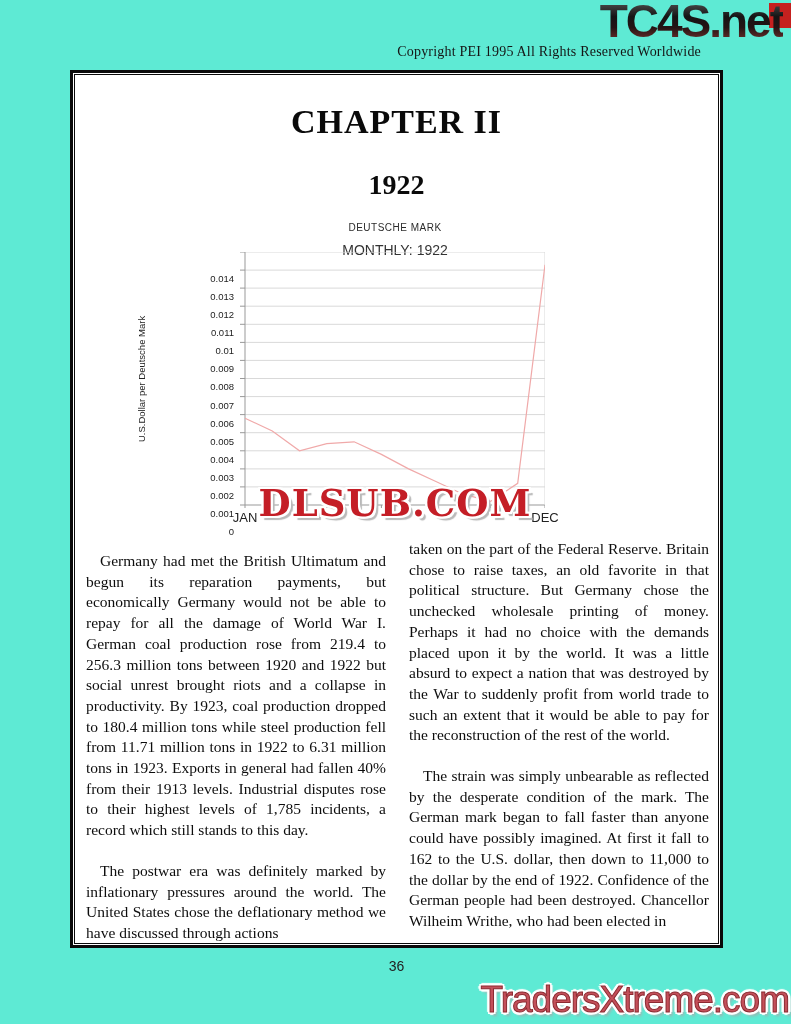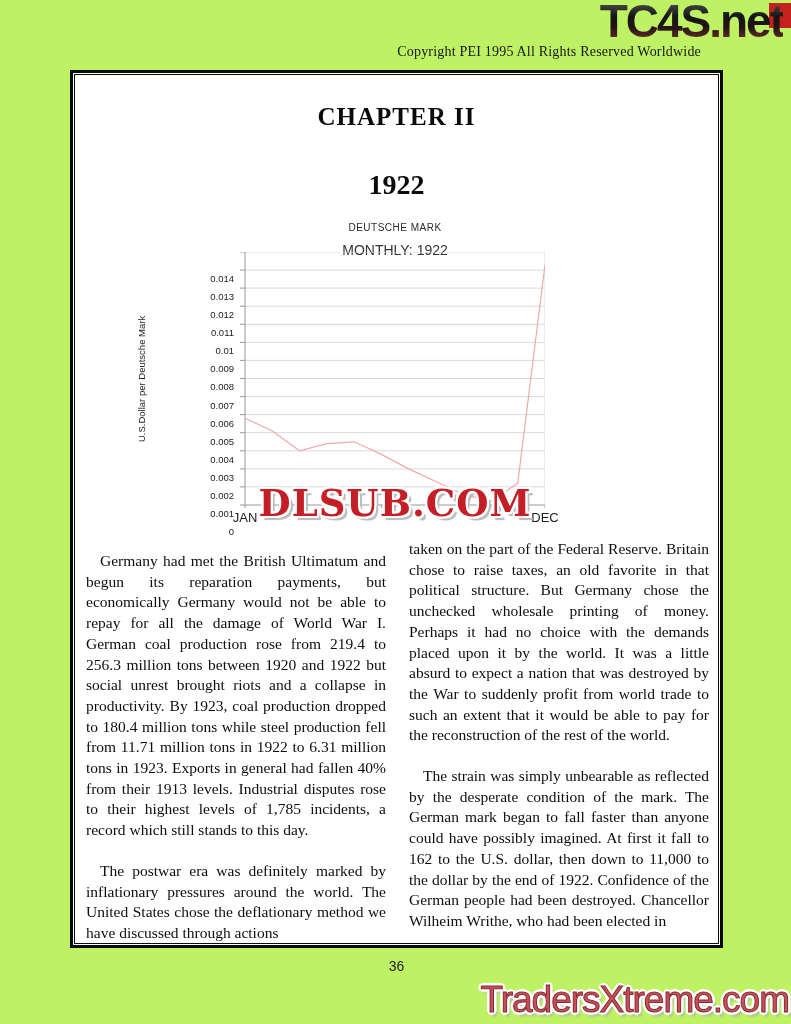--- a/index.html
+++ b/index.html
@@ -1,19 +1,19 @@
 <!DOCTYPE html>
 <html><head>
 <meta charset="utf-8">
 <style>
   html,body{margin:0;padding:0;background:#e8e8e8;}
   #canvas{
     position:relative;
     width:791px;height:1024px;
-    background:#bef264;
+    background:#5eead4;
     overflow:hidden;
     font-family:"Liberation Serif", serif;
     color:#111;
   }
   
   .tc4s{
     position:absolute; top:-6px; right:8px; z-index:2;
     font-family:"Liberation Sans", sans-serif;
     font-weight:bold; font-size:46px; letter-spacing:-2px;
     color:#2a2023;
@@ -42,21 +42,21 @@
     border:3px solid #0a0a0a;
     background:#fff;
   }
   .page-frame::after{
     content:""; position:absolute; inset:1px;
     border:1px solid #0a0a0a;
     pointer-events:none;
   }
   .chapter-title{
     position:absolute; left:70px; width:653px; top:103px;
-    text-align:center; font-weight:bold; font-size:25px;
+    text-align:center; font-weight:bold; font-size:34px;
     letter-spacing:1px; color:#0a0a0a;
   }
   .year-title{
     position:absolute; left:70px; width:653px; top:169px;
     text-align:center; font-weight:bold; font-size:28px; color:#0a0a0a;
   }
   
   .chart-title{
     position:absolute; left:245px; width:300px; top:222px;
     text-align:center; font-family:"Liberation Sans", sans-serif;

